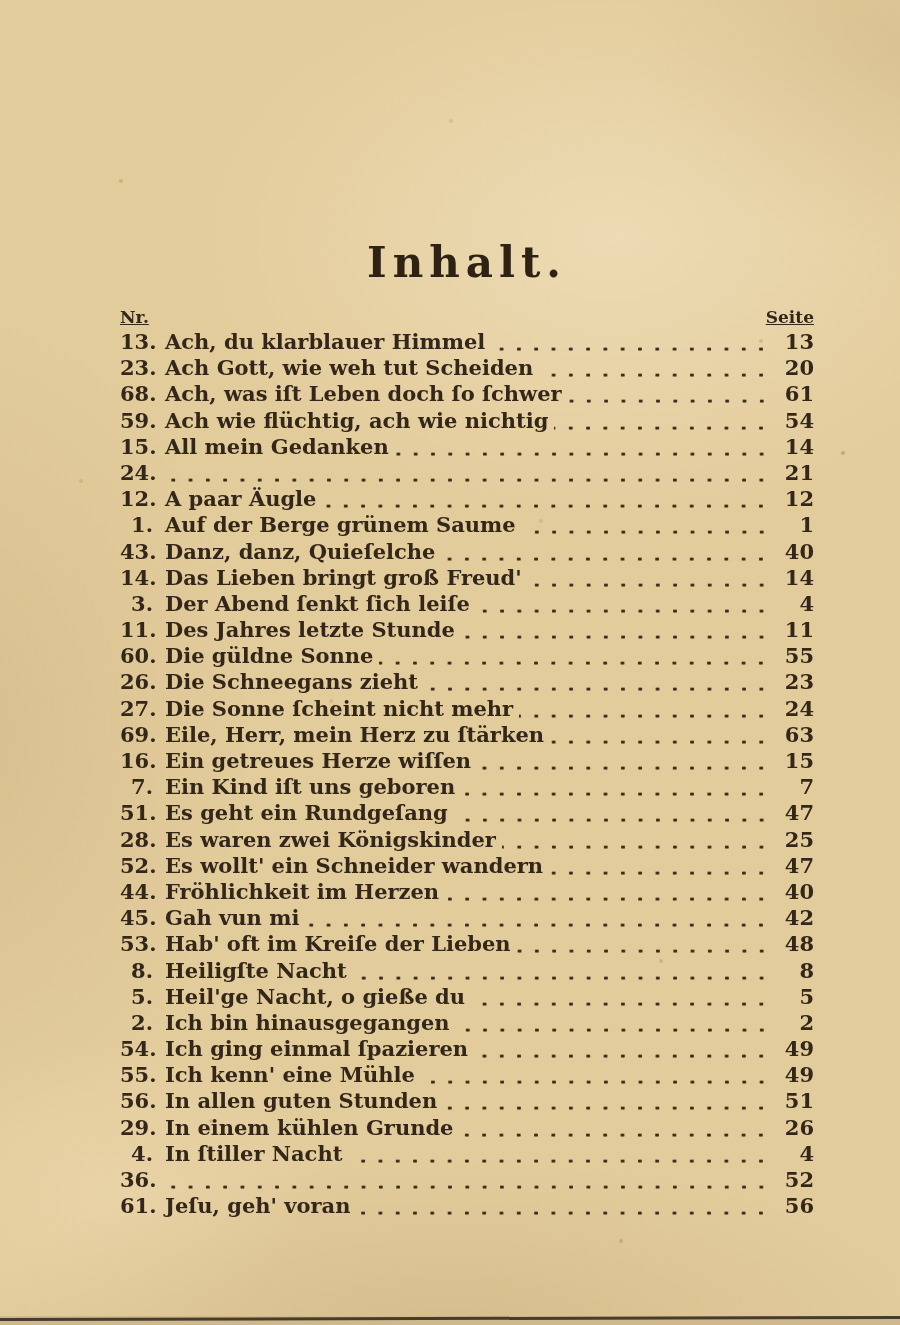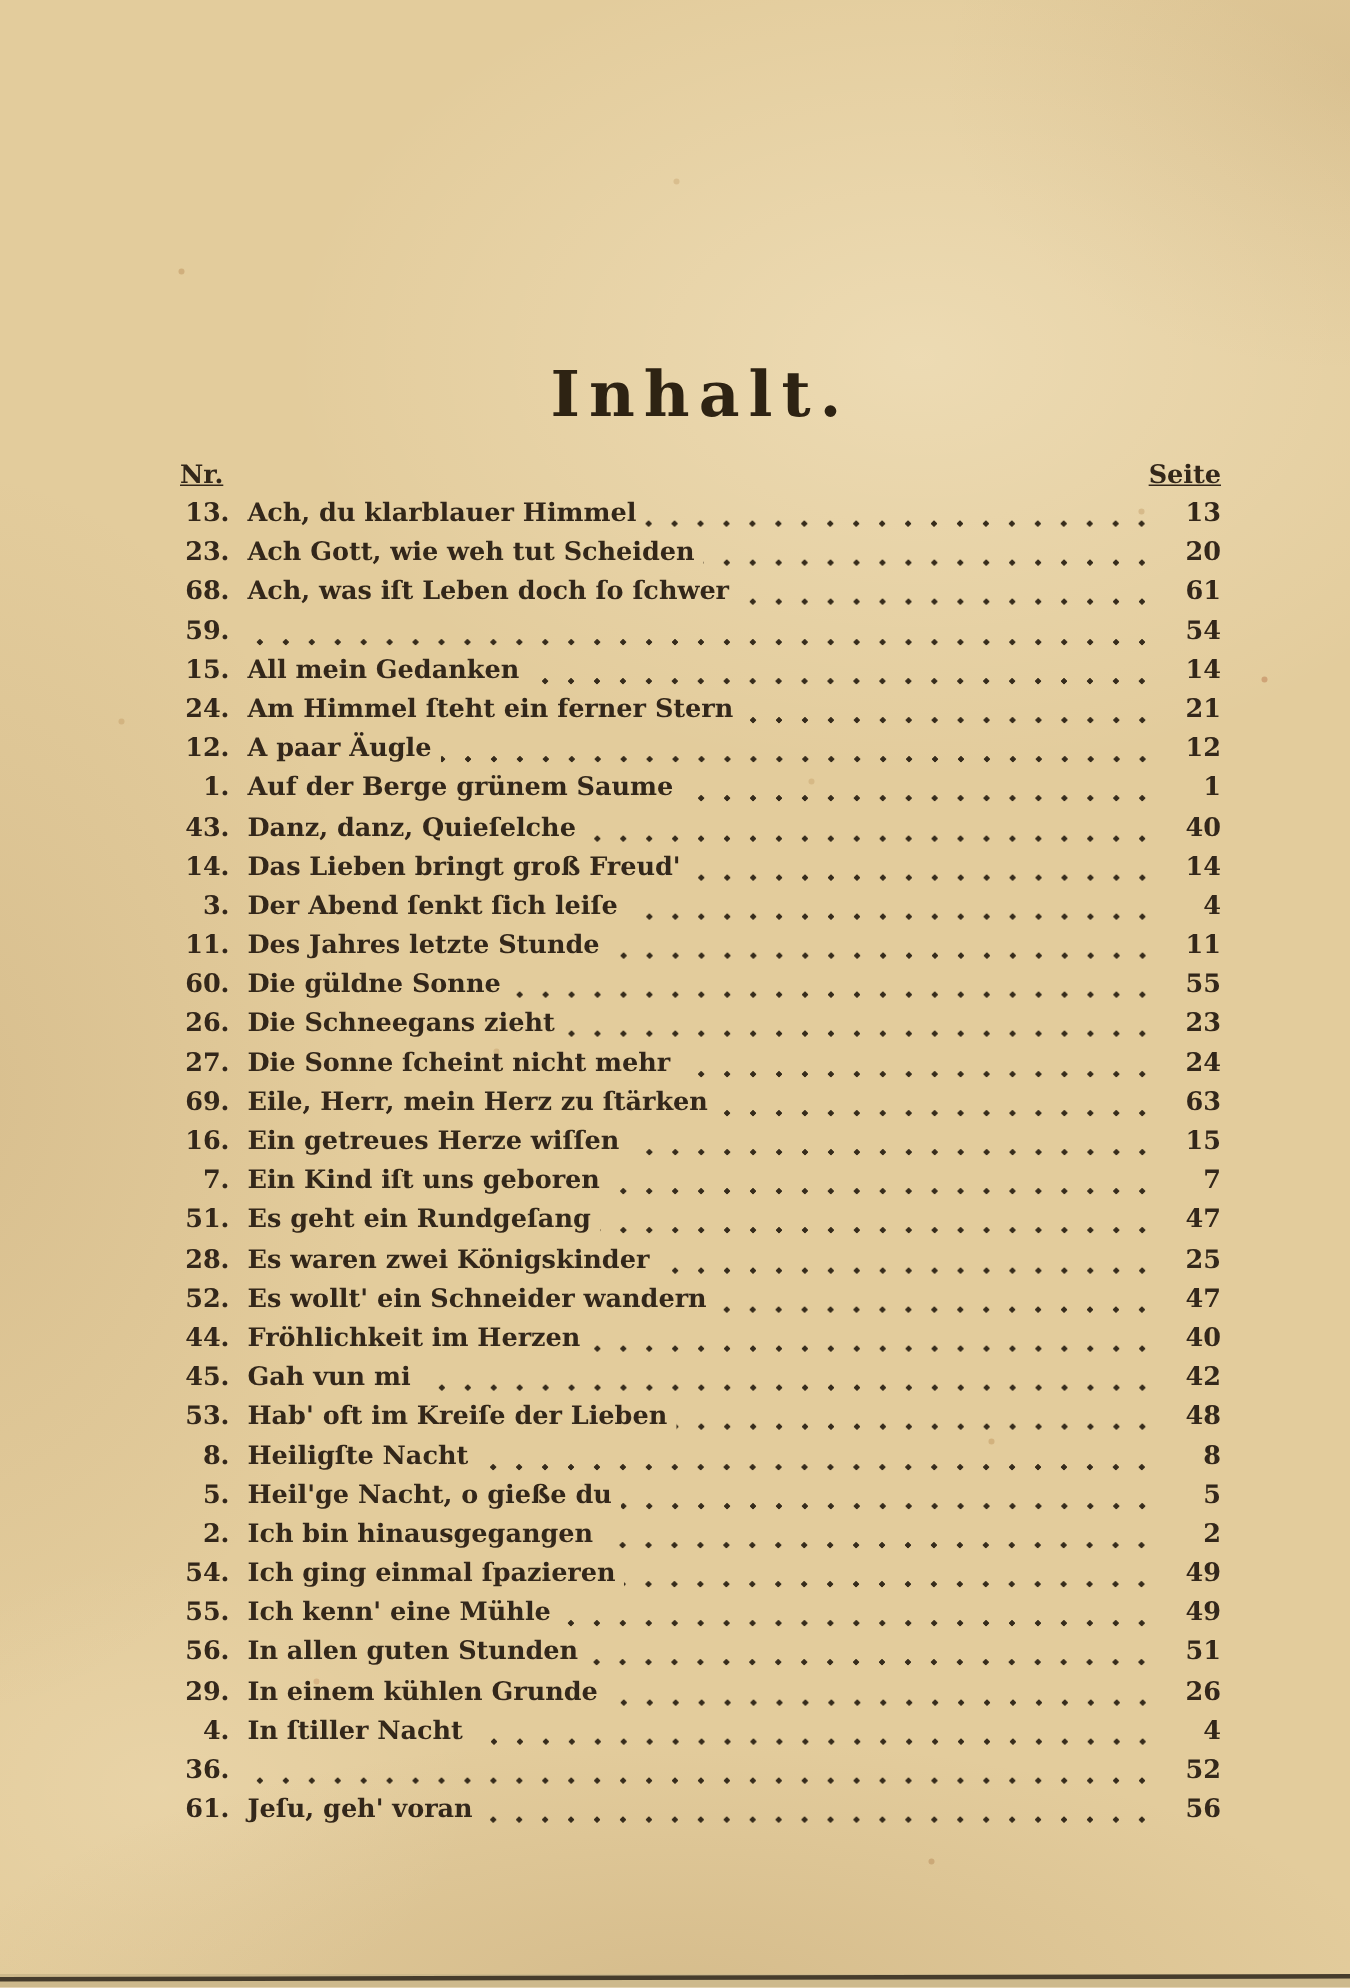--- a/index.html
+++ b/index.html
@@ -97,21 +97,21 @@
   .toc {
     position: absolute;
     top: 329px;
     left: 120px;
     width: 694px;
   }
   .row {
     display: flex;
     align-items: baseline;
     height: 26.2px;
-    font-size: 17px;
+    font-size: 21px;
     font-weight: bold;
     line-height: 26.2px;
     white-space: nowrap;
     color: #33271a;
   }
   .nr {
     width: 33px;
     text-align: right;
     flex: 0 0 auto;
   }
@@ -165,34 +165,34 @@
 
   <div class="row">
     <span class="nr">68.</span>
     <span class="title">Ach, was iſt Leben doch ſo ſchwer</span>
     <span class="leader"></span>
     <span class="pg">61</span>
   </div>
 
   <div class="row">
     <span class="nr">59.</span>
+    <span class="title">Ach wie flüchtig, ach wie nichtig</span>
     <span class="leader"></span>
     <span class="pg">54</span>
   </div>
 
   <div class="row">
     <span class="nr">15.</span>
     <span class="title">All mein Gedanken</span>
     <span class="leader"></span>
     <span class="pg">14</span>
   </div>
 
   <div class="row">
     <span class="nr">24.</span>
-    <span class="title">Am Himmel ſteht ein ferner Stern</span>
     <span class="leader"></span>
     <span class="pg">21</span>
   </div>
 
   <div class="row">
     <span class="nr">12.</span>
     <span class="title">A paar Äugle</span>
     <span class="leader"></span>
     <span class="pg">12</span>
   </div>

